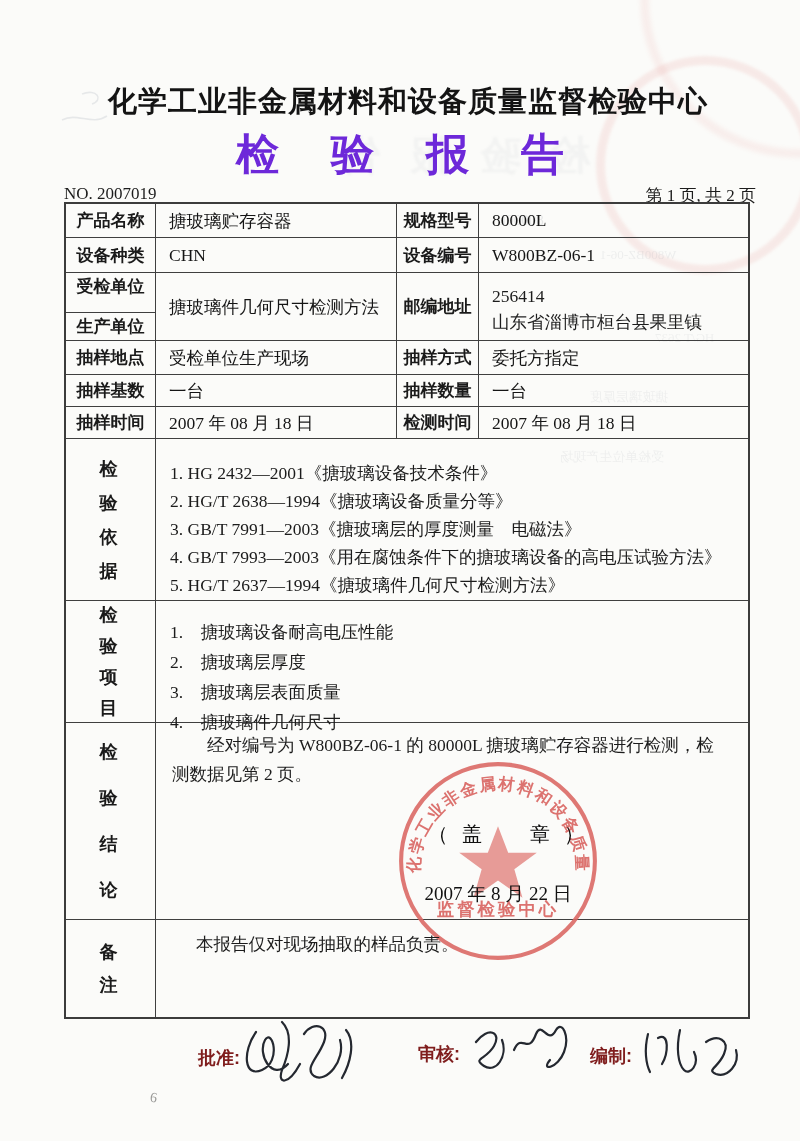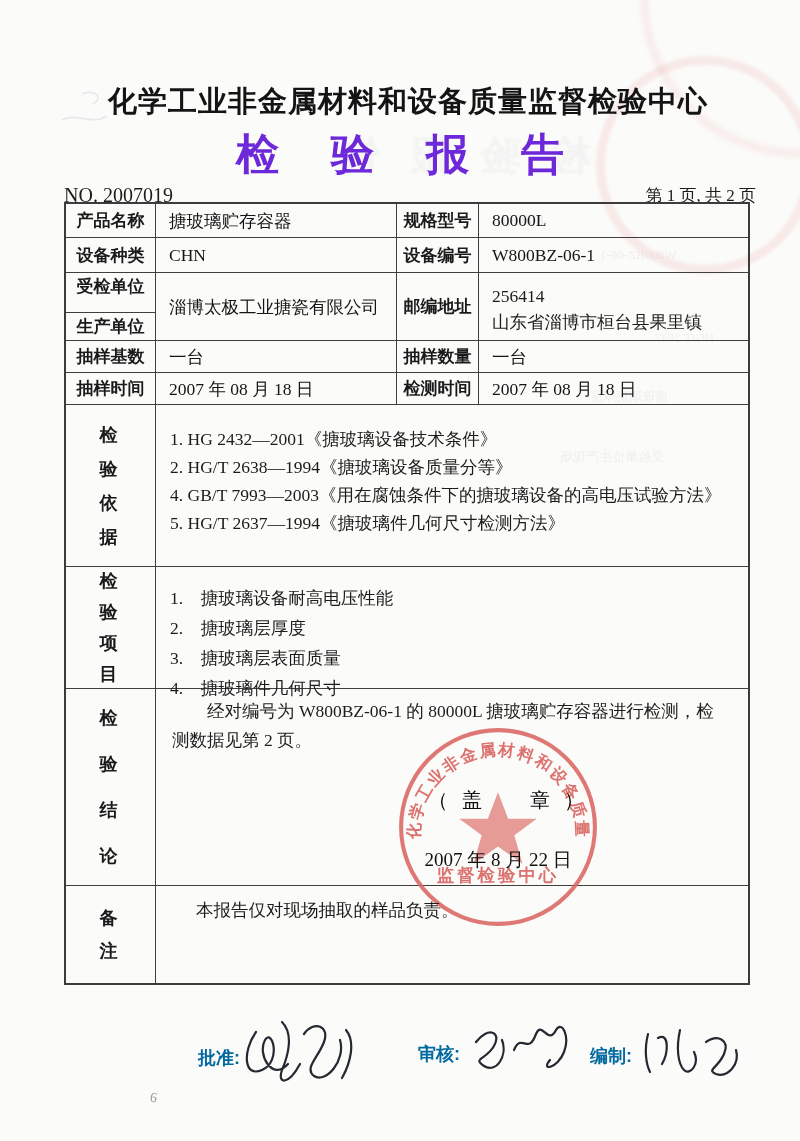--- a/index.html
+++ b/index.html
@@ -7,21 +7,21 @@
   .page{position:relative;width:800px;height:1141px;background:#fbfbf9;overflow:hidden;
         font-family:"Liberation Serif","DejaVu Serif",serif;color:#1c1c1c;}
 
   
   .org-title{position:absolute;top:82px;left:8px;width:100%;text-align:center;
              font-family:"Liberation Sans","DejaVu Sans",sans-serif;
              font-weight:bold;font-size:29px;letter-spacing:1px;color:#141414;}
   .report-title{position:absolute;top:126px;left:0;width:100%;text-align:center;
              font-family:"Liberation Sans","DejaVu Sans",sans-serif;
              font-weight:bold;font-size:43px;letter-spacing:52px;text-indent:52px;color:#6d28d9;}
-  .meta-no{position:absolute;top:184px;left:64px;font-size:20px;font-family:"Liberation Serif",serif;}
+  .meta-no{position:absolute;top:184px;left:64px;font-size:17px;font-family:"Liberation Serif",serif;}
   .meta-page{position:absolute;top:184px;right:44px;font-size:17px;}
 
   
   .doc-table{position:absolute;top:202px;left:64px;width:682px;border:2px solid #3c3c3c;background:transparent;}
   .t-row{display:flex;align-items:stretch;}
   .t-row + .t-row{border-top:1.5px solid #3f3f3f;}
   .cell{display:flex;align-items:center;box-sizing:border-box;}
   .c1{width:89px;justify-content:center;}
   .c2{width:241px;border-left:1.5px solid #3f3f3f;padding-left:13px;}
   .c3{width:82px;border-left:1.5px solid #3f3f3f;justify-content:center;}
@@ -51,21 +51,21 @@
 
   
   .stamp{position:absolute;left:240px;top:36px;width:204px;height:204px;opacity:.88;}
   .seal-note{position:absolute;left:242px;top:98px;width:200px;text-align:right;
              font-size:20px;letter-spacing:14px;text-indent:14px;color:#111;}
   .seal-date{position:absolute;left:222px;top:158px;width:240px;text-align:center;
              font-size:19px;color:#111;}
 
   
   .sig-row{position:absolute;top:1018px;left:0;width:800px;height:100px;}
-  .sig-label{position:absolute;font-family:"Liberation Sans",sans-serif;font-weight:600;font-size:18px;color:#0369a1;}
+  .sig-label{position:absolute;font-family:"Liberation Sans",sans-serif;font-weight:600;font-size:18px;color:#7f1d1d;}
   .sig{position:absolute;}
   .pencil{position:absolute;left:150px;top:1090px;font-size:14px;color:#9a9a98;transform:rotate(8deg);}
 
   
   .bleed{position:absolute;color:#9aa0a8;transform:scaleX(-1);filter:blur(.6px);
          font-size:15px;pointer-events:none;}
   .bleed-title{position:absolute;top:128px;left:310px;font-size:40px;font-weight:bold;
                color:#aab0b8;opacity:.10;transform:scaleX(-1);letter-spacing:30px;
                font-family:"Liberation Sans",sans-serif;filter:blur(1px);}
   .red-ring{position:absolute;border-radius:50%;border:9px solid #e0837f;pointer-events:none;}
@@ -109,30 +109,36 @@
       <div class="cell c2 val">CHN</div>
       <div class="cell c3 lbl">设备编号</div>
       <div class="cell c4 val">W800BZ-06-1</div>
     </div>
 
     <div class="t-row h67">
       <div class="cell c1 split">
         <div class="lbl">受检单位</div>
         <div class="lbl">生产单位</div>
       </div>
-      <div class="cell c2 val">淄博太极工业搪瓷有限公司</div>
+      <div class="cell c2 val">搪玻璃件几何尺寸检测方法</div>
       <div class="cell c3 lbl">邮编地址</div>
       <div class="cell c4">
         <span class="two-line">
           <span>256414</span><br>
           <span>山东省淄博市桓台县果里镇</span>
         </span>
       </div>
     </div>
 
+    <div class="t-row h33">
+      <div class="cell c1 lbl">抽样地点</div>
+      <div class="cell c2 val">受检单位生产现场</div>
+      <div class="cell c3 lbl">抽样方式</div>
+      <div class="cell c4 val">委托方指定</div>
+    </div>
 
     <div class="t-row h31">
       <div class="cell c1 lbl">抽样基数</div>
       <div class="cell c2 val">一台</div>
       <div class="cell c3 lbl">抽样数量</div>
       <div class="cell c4 val">一台</div>
     </div>
 
     <div class="t-row h31">
       <div class="cell c1 lbl">抽样时间</div>
@@ -142,20 +148,21 @@
     </div>
 
     <div class="t-row sec basis">
       <div class="sec-label">
         <span class="vtxt">检验依据</span>
       </div>
       <div class="sec-body">
         <ul class="list">
           <li>1. HG 2432—2001《搪玻璃设备技术条件》</li>
           <li>2. HG/T 2638—1994《搪玻璃设备质量分等》</li>
+          <li>3. GB/T 7991—2003《搪玻璃层的厚度测量　电磁法》</li>
           <li>4. GB/T 7993—2003《用在腐蚀条件下的搪玻璃设备的高电压试验方法》</li>
           <li>5. HG/T 2637—1994《搪玻璃件几何尺寸检测方法》</li>
         </ul>
       </div>
     </div>
 
     <div class="t-row sec items">
       <div class="sec-label">
         <span class="vtxt">检验项目</span>
       </div>

